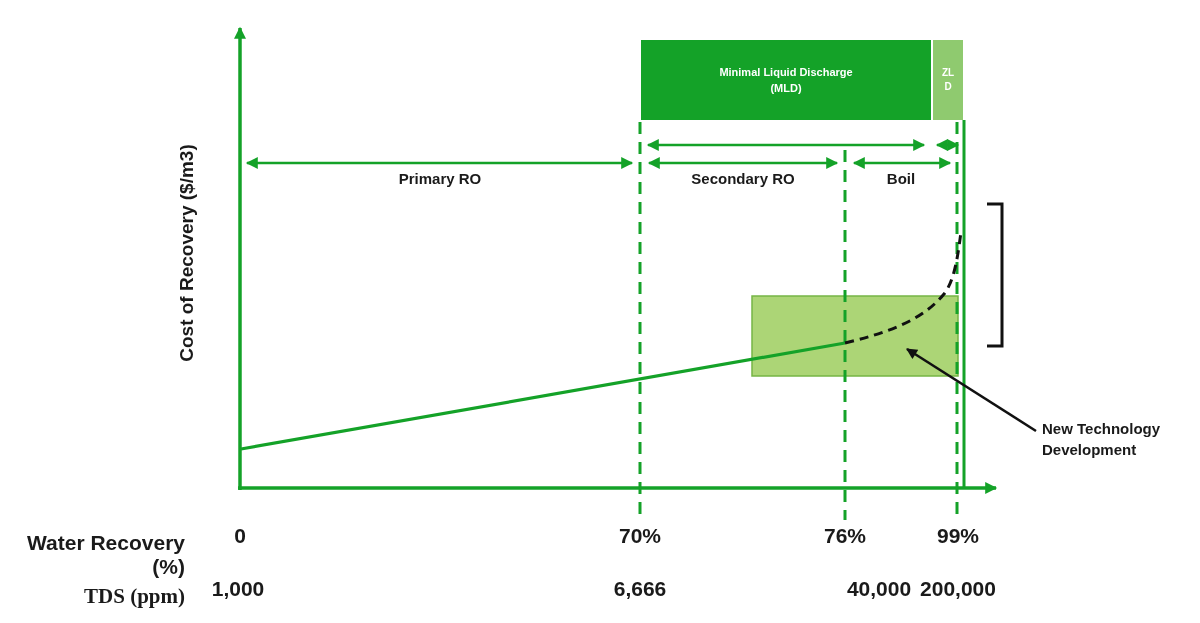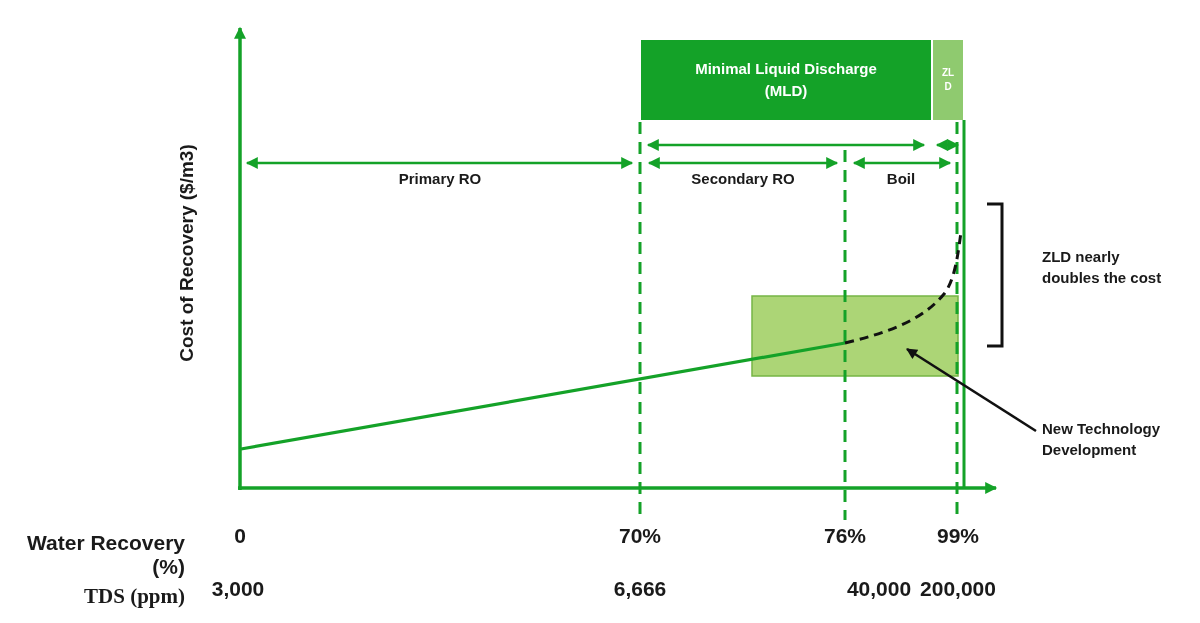--- a/index.html
+++ b/index.html
@@ -6,21 +6,21 @@
   #stage{
     position:relative;width:1200px;height:623px;background:#ffffff;overflow:hidden;
     font-family:"Liberation Sans", sans-serif;color:#1a1a1a;
   }
   .abs{position:absolute;}
   svg{display:block;}
   
   .mld-box{
     left:641px;top:40px;width:290px;height:80px;background:#14a228;
     display:flex;flex-direction:column;align-items:center;justify-content:center;
-    color:#ffffff;font-weight:bold;font-size:15px;line-height:1.5;text-align:center;
+    color:#ffffff;font-weight:bold;font-size:11px;line-height:1.5;text-align:center;
   }
   .zld-box{
     left:933px;top:40px;width:30px;height:80px;background:#8fca6f;
     display:flex;align-items:center;justify-content:center;
     color:#ffffff;font-weight:bold;font-size:10px;
   }
   .zld-text{width:13px;word-break:break-all;line-height:1.45;text-align:center;}
   
   .y-label{
     left:187px;top:253px;transform:translate(-50%,-50%) rotate(-90deg);
@@ -89,28 +89,27 @@
   <div class="abs zld-box">
     <div class="zld-text">ZLD</div>
   </div>
 
   <div class="abs y-label">Cost of Recovery ($/m3)</div>
 
   <div class="abs region-label" style="left:440px;">Primary RO</div>
   <div class="abs region-label" style="left:743px;">Secondary RO</div>
   <div class="abs region-label" style="left:901px;">Boil</div>
 
-  <div class="abs note note-zld">ZLD nearly doubles the cost</div>
   <div class="abs note note-tech">New Technology Development</div>
 
   <div class="abs row-label row1-label">Water Recovery (%)</div>
   <div class="abs tick tick-r1" style="left:240px;">0</div>
   <div class="abs tick tick-r1" style="left:640px;">70%</div>
   <div class="abs tick tick-r1" style="left:845px;">76%</div>
   <div class="abs tick tick-r1" style="left:958px;">99%</div>
 
   <div class="abs row-label row2-label">TDS (ppm)</div>
-  <div class="abs tick tick-r2" style="left:238px;">3,000</div>
+  <div class="abs tick tick-r2" style="left:238px;">1,000</div>
   <div class="abs tick tick-r2" style="left:640px;">6,666</div>
   <div class="abs tick tick-r2" style="left:879px;">40,000</div>
   <div class="abs tick tick-r2" style="left:958px;">200,000</div>
 
 </div>
 
 </body></html>

